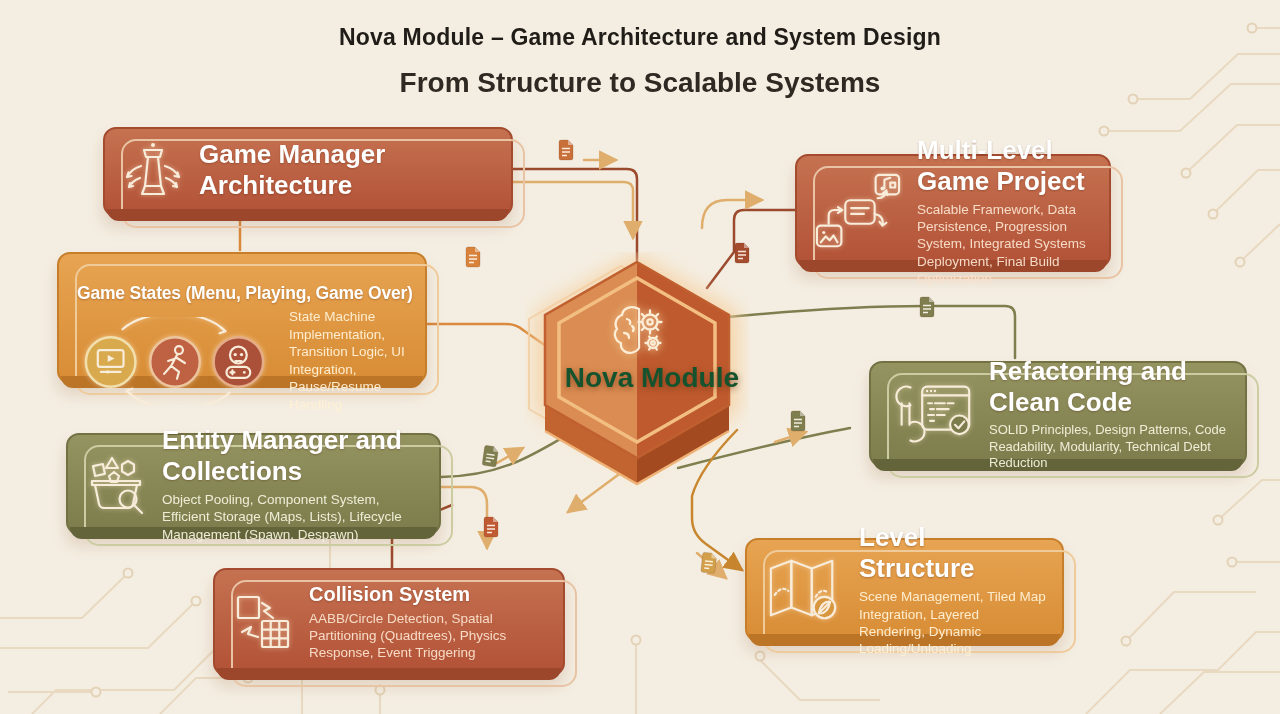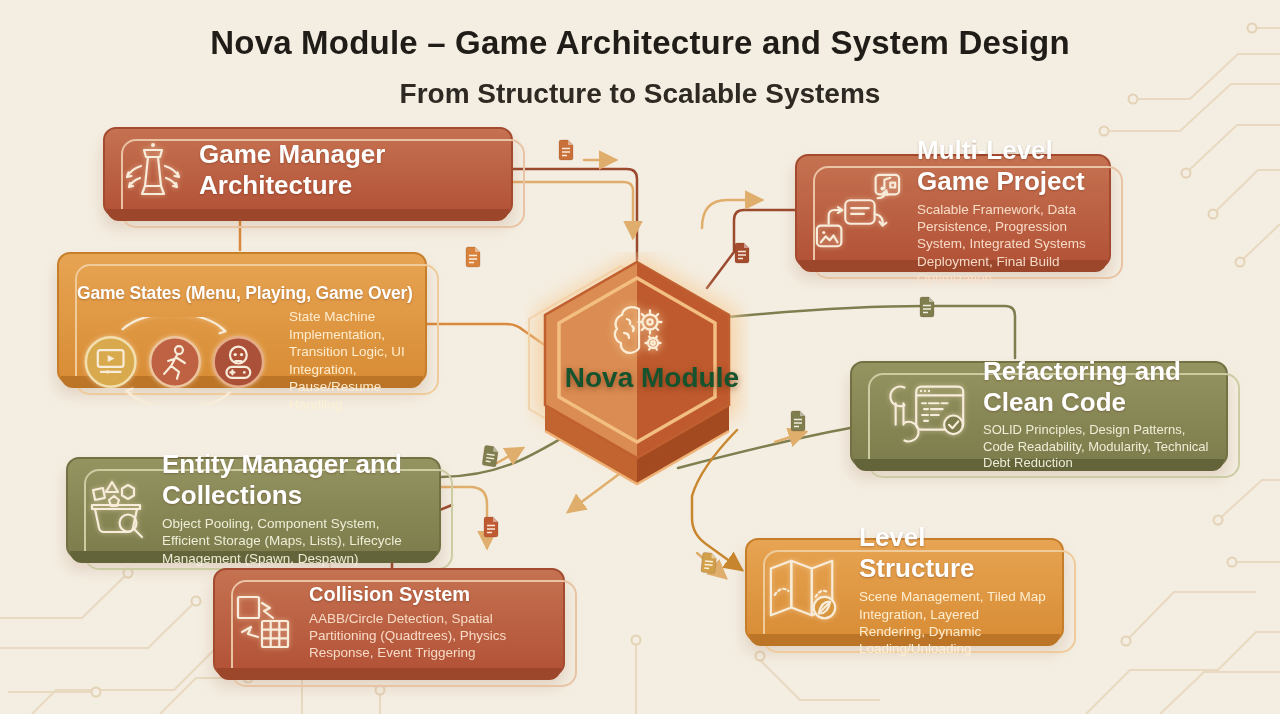--- a/index.html
+++ b/index.html
@@ -1,20 +1,20 @@
 <!DOCTYPE html>
 <html><head>
 <meta charset="utf-8">
 <style>
   html,body{margin:0;padding:0;background:#e8e2d6;}
   .stage{position:relative;width:1280px;height:714px;background:#F4EEE2;overflow:hidden;
          font-family:"Liberation Sans",sans-serif;}
   
   .header{position:absolute;top:24px;left:0;width:100%;text-align:center;z-index:6;pointer-events:none;}
-  .title{font-size:33px;font-weight:bold;color:#201C17;letter-spacing:.2px;}
+  .title{font-size:23px;font-weight:bold;color:#201C17;letter-spacing:.2px;}
   .subtitle{font-size:28px;font-weight:bold;color:#2E2922;margin-top:16px;}
   
   .overlay{position:absolute;left:0;top:0;z-index:1;}
   .trace{stroke:#E8D9C0;stroke-width:2;fill:none;}
   .tnode{fill:#F4EEE2;stroke:#E3D2B6;stroke-width:2;}
   .ln{fill:none;stroke-width:2.5;stroke-linecap:round;stroke-linejoin:round;}
   .ln-red{stroke:#9C4A2E;}
   .ln-green{stroke:#7E7E4F;}
   .ln-gold{stroke:#C8872F;}
   .ln-orange{stroke:#D98A3E;}
@@ -235,21 +235,21 @@
           <rect x="151" y="50" width="24" height="11" rx="5.5"></rect>
           <path d="M157 53.5 v4 M155 55.5 h4"></path>
               <circle cx="169" cy="55.5" r="1.4" class="icf"></circle>
         </g>
           </svg>
       </span>
       <div class="gs-body">State Machine Implementation, Transition Logic, UI Integration, Pause/Resume Handling</div>
     </div>
   </div>
 
-  <div class="card v-olive" style="left:66px;top:457px;width:375px;height:102px;">
+  <div class="card v-olive" style="left:66px;top:433px;width:375px;height:102px;">
     <div class="row">
       <span class="cardicon">
         <svg width="64" height="64" viewBox="0 0 64 64">
             <g class="ic">
           <path d="M28 6 L34 16 H22 Z"></path>
           <rect x="10" y="13" width="10" height="10" transform="rotate(-12 15 18)"></rect>
           <path d="M44 9 l6 3.5 v7 L44 23 l-6 -3.5 v-7 Z"></path>
           <path d="M30 20 l5 4 -2 6 h-6 l-2 -6 Z"></path>
           <path d="M8 29 H56 V33 H8 Z"></path>
           <path d="M11 33 L15 52 Q16 56 20 56 H44 Q48 56 49 52 L53 33"></path>
@@ -305,21 +305,21 @@
         </g>
           </svg>
       </span>
       <div class="ctext">
         <div class="ctitle">Multi-Level Game Project</div>
         <div class="cbody">Scalable Framework, Data Persistence, Progression System, Integrated Systems Deployment, Final Build Optimization</div>
       </div>
     </div>
   </div>
 
-  <div class="card v-olive" style="left:850px;top:361px;width:378px;height:106px;padding-left:13px;">
+  <div class="card v-olive" style="left:869px;top:361px;width:378px;height:106px;">
     <div class="row" style="gap:10px;padding:12px 14px;">
       <span class="cardicon">
         <svg width="94" height="72" viewBox="0 0 96 72">
             <g class="ic">
           <path d="M26 9 A10 10 0 1 0 26 27"></path>
           <path d="M26 45 A10 10 0 1 1 26 63"></path>
           <path d="M17 25 V47 M25 25 V47"></path>
           <rect x="38" y="8" width="48" height="44" rx="5"></rect>
           <path d="M38 17 H86"></path>
           <circle cx="43" cy="12.5" r="1.2" class="icf"></circle>

